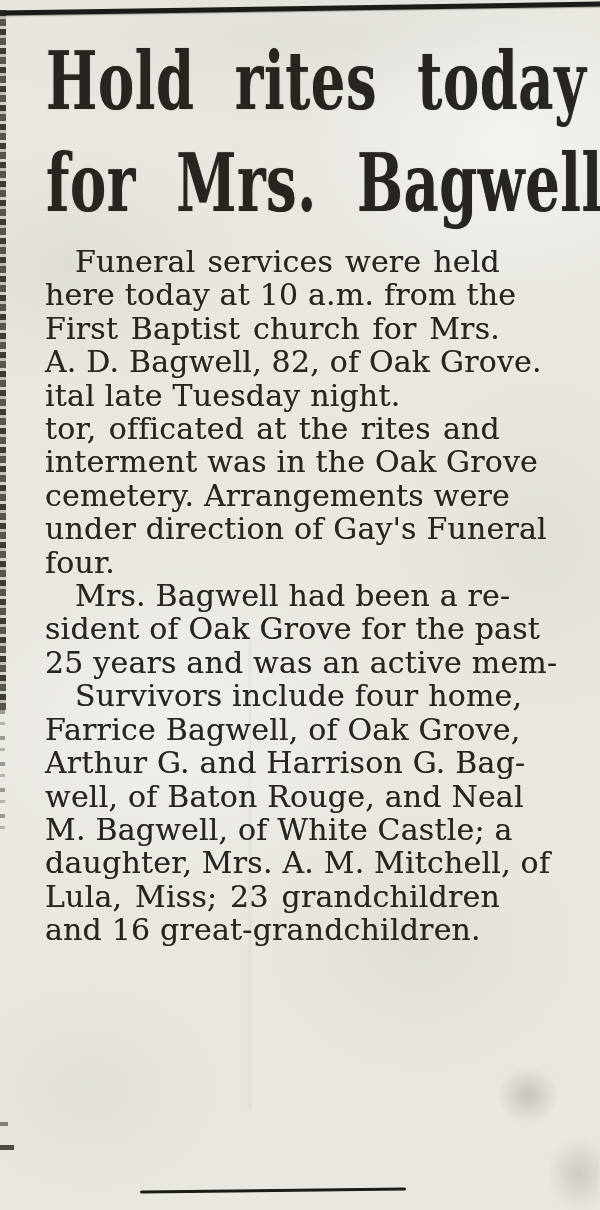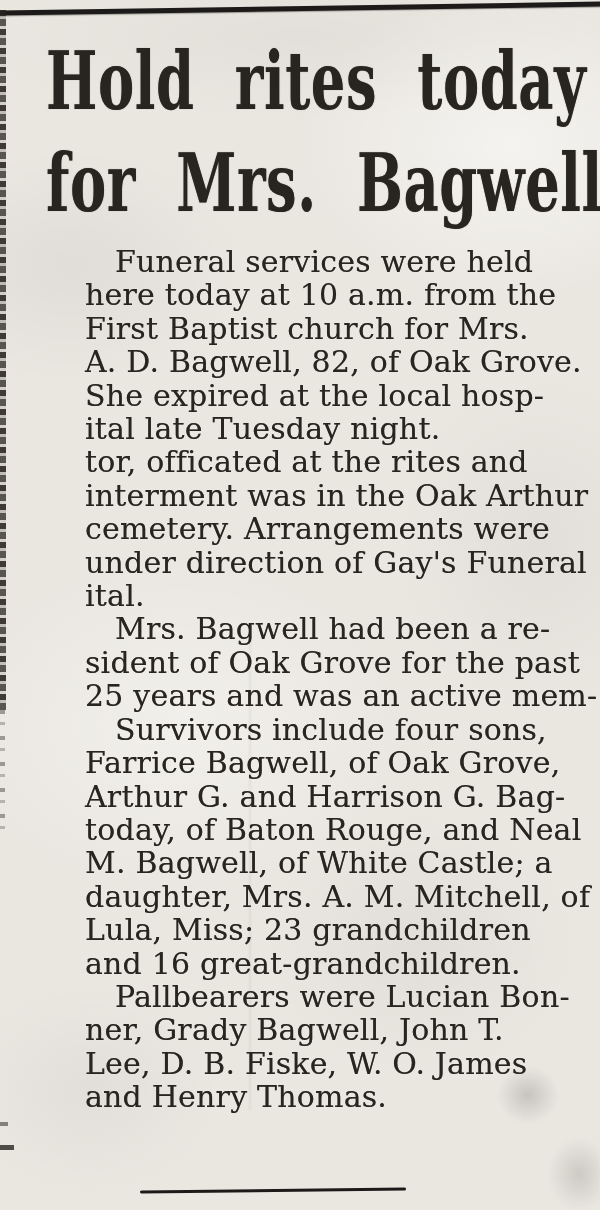--- a/index.html
+++ b/index.html
@@ -119,21 +119,20 @@
     letter-spacing: 0.2px;
     color: var(--ink);
     text-shadow: 0 0 0.6px rgba(40,36,32,0.5);
   }
   .para { margin: 0; }
   .line {
     text-align: justify;
     text-align-last: justify;
     white-space: nowrap;
     overflow: visible;
-    margin-left: 40px;
   }
   .line.first { padding-left: 30px; }
   .line.last { text-align-last: left; }
 
   
   .bottom-rule {
     position: absolute; left: 140px; top: 1189px;
     width: 266px; height: 3px;
     background: var(--rule);
     transform: rotate(-0.6deg);
@@ -158,48 +157,41 @@
     <div><span class="hl-line">Hold rites today</span></div>
     <div><span class="hl-line">for Mrs. Bagwell</span></div>
   </div>
 
   <div class="body-col">
       <div class="para">
         <div class="line first">Funeral services were held</div>
         <div class="line">here today at 10 a.m. from the</div>
         <div class="line">First Baptist church for Mrs.</div>
         <div class="line">A. D. Bagwell, 82, of Oak Grove.</div>
-        <div class="line">She expired at the local hosp-</div>
         <div class="line last">ital late Tuesday night.</div>
       </div>
       <div class="para">
         <div class="line">tor, officated at the rites and</div>
-        <div class="line">interment was in the Oak Arthur</div>
+        <div class="line">interment was in the Oak Grove</div>
         <div class="line">cemetery. Arrangements were</div>
         <div class="line">under direction of Gay's Funeral</div>
-        <div class="line last">ital.</div>
+        <div class="line last">four.</div>
       </div>
       <div class="para">
         <div class="line first">Mrs. Bagwell had been a re-</div>
         <div class="line">sident of Oak Grove for the past</div>
         <div class="line">25 years and was an active mem-</div>
       </div>
       <div class="para">
-        <div class="line first">Survivors include four sons,</div>
+        <div class="line first">Survivors include four home,</div>
         <div class="line">Farrice Bagwell, of Oak Grove,</div>
         <div class="line">Arthur G. and Harrison G. Bag-</div>
-        <div class="line">today, of Baton Rouge, and Neal</div>
+        <div class="line">well, of Baton Rouge, and Neal</div>
         <div class="line">M. Bagwell, of White Castle; a</div>
         <div class="line">daughter, Mrs. A. M. Mitchell, of</div>
         <div class="line">Lula, Miss; 23 grandchildren</div>
         <div class="line last">and 16 great-grandchildren.</div>
-      </div>
-      <div class="para">
-        <div class="line first">Pallbearers were Lucian Bon-</div>
-        <div class="line">ner, Grady Bagwell, John T.</div>
-        <div class="line">Lee, D. B. Fiske, W. O. James</div>
-        <div class="line last">and Henry Thomas.</div>
       </div>
     </div>
 
   <div class="bottom-rule"></div>
 
 </div>
 
 </body></html>

